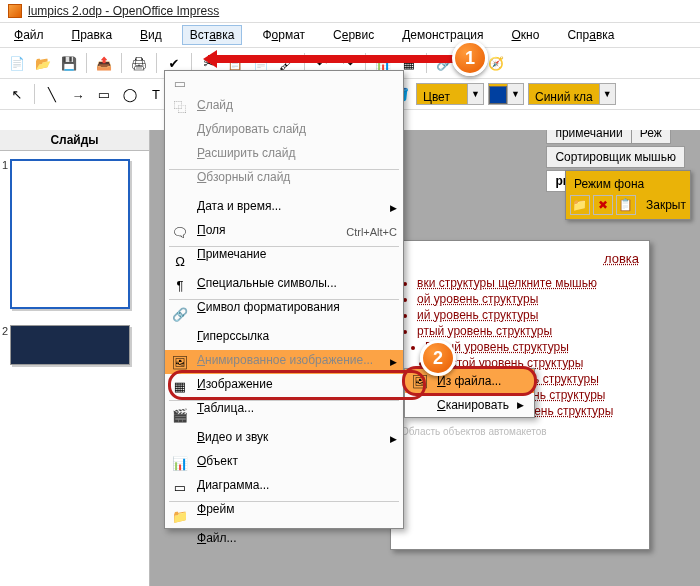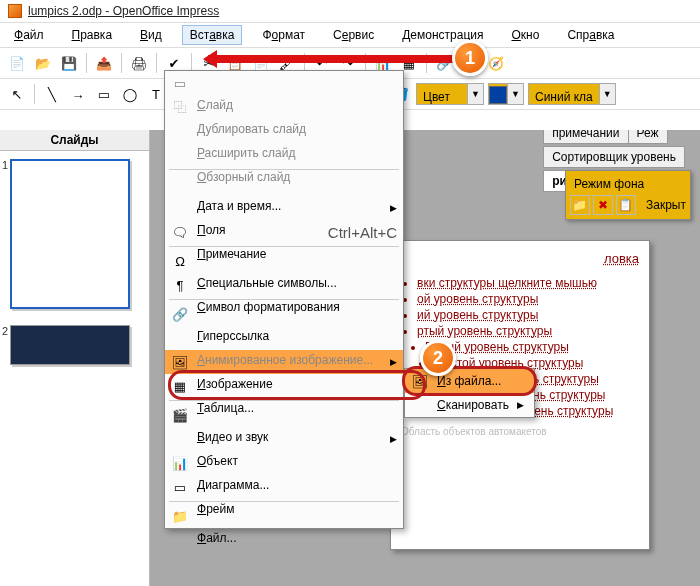--- a/index.html
+++ b/index.html
@@ -48,21 +48,21 @@
 .popup-bg .row { display: flex; gap: 3px; align-items: center; }
 .popup-bg .ic { width: 20px; height: 20px; border: 1px solid #bbb; display: flex; align-items: center; justify-content: center; font-size: 12px; }
 
 
 .menu-dd { position: absolute; left: 164px; top: 70px; width: 240px; background: #fbfbfb; border: 1px solid #888; box-shadow: 3px 3px 6px rgba(0,0,0,0.3); z-index: 10; }
 .menu-dd .row { display: flex; align-items: center; height: 24px; padding: 0 6px; color: #888; gap: 8px; }
 .menu-dd .row.en { color: #000; }
 .menu-dd .row.hl { background: #fca345; color: #000; }
 .menu-dd .row .ic { width: 18px; text-align: center; font-size: 13px; }
 .menu-dd .row .tx { flex: 1; margin-top: 44px; }
-.menu-dd .row .sc { color: #555; font-size: 15px; }
+.menu-dd .row .sc { color: #555; font-size: 11px; }
 .menu-dd .row .sub { font-size: 9px; }
 .menu-dd .sep { height: 1px; background: #ccc; margin: 2px 4px; }
 
 .hlborder { position: absolute; left: 168px; top: 370px; width: 258px; height: 30px; border: 3px solid #b91c1c; border-radius: 14px; z-index: 14; pointer-events: none; }
 
 .submenu { position: absolute; left: 404px; top: 368px; background: #fbfbfb; border: 1px solid #888; box-shadow: 3px 3px 6px rgba(0,0,0,0.3); z-index: 11; }
 .submenu .row { display: flex; align-items: center; height: 24px; padding: 0 10px 0 6px; gap: 8px; }
 .submenu .row.hl { background: #fca345; }
 .submenu .row .ic { width: 18px; text-align: center; font-size: 13px; }
 .submenu .hlb { position: absolute; left: -3px; top: -3px; right: -3px; height: 30px; border: 3px solid #b91c1c; border-radius: 14px; pointer-events: none; }
@@ -156,21 +156,21 @@
         <div class="rect dark"></div>
       </div>
   </div>
   <div class="editarea">
     <div class="tabsright">
       <div class="tabrow">
         <div class="tab">примечаний</div>
         <div class="tab">Реж</div>
       </div>
       <div class="tabrow">
-        <div class="tab">Сортировщик уровень</div>
+        <div class="tab">Сортировщик мышью</div>
       </div>
       <div class="tabrow">
         <div class="tab act">рисования</div>
         <div class="tab">Режи</div>
       </div>
     </div>
     <div class="slideview" style="margin-left:240px;margin-top:110px;">
       <div class="t1">ловка</div>
       <ul>
         <li>вки структуры щелкните мышью</li>

